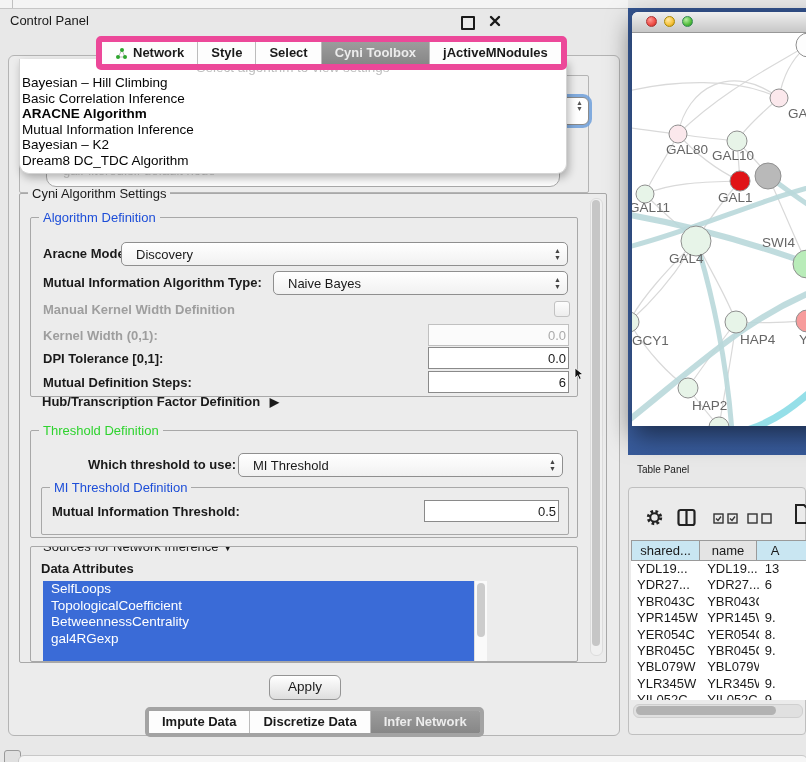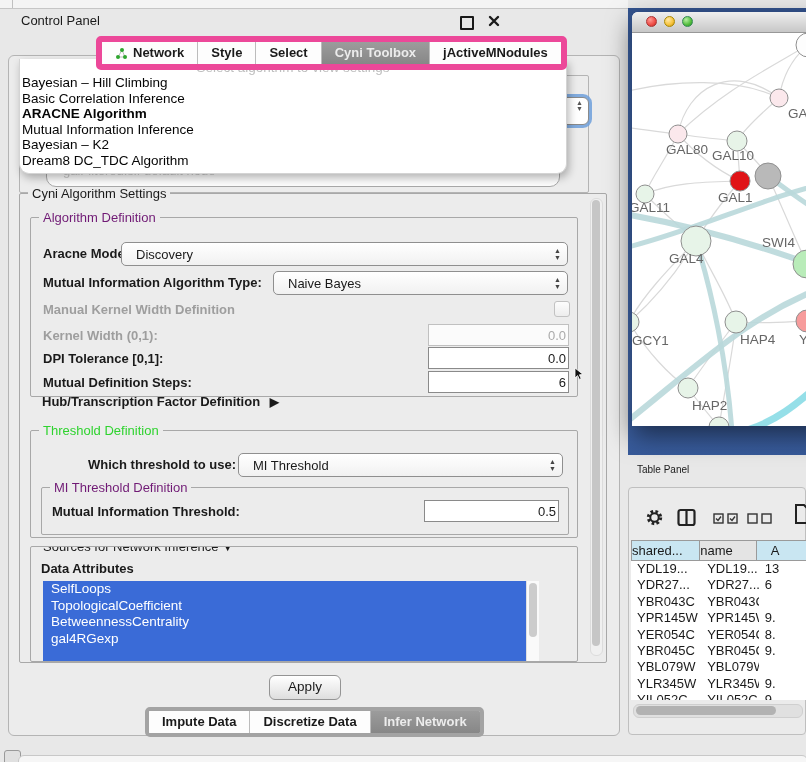--- a/index.html
+++ b/index.html
@@ -1,21 +1,21 @@
 <!DOCTYPE html>
 <html><head>
 <meta charset="utf-8">
 <style>
   html,body{margin:0;padding:0;}
   body{width:806px;height:762px;position:relative;overflow:hidden;background:#e8e8e8;
        font-family:"Liberation Sans",sans-serif;color:#1a1a1a;}
   
   .topstrip{position:absolute;left:0;top:0;width:628px;height:8px;background:#f4f4f4;border-bottom:1px solid #c6c6c6;}
   .notch{position:absolute;left:12px;top:0;width:1px;height:8px;background:#c0c0c0;}
-  .titlebar{position:absolute;left:11px;top:9px;width:501px;height:24px;}
+  .titlebar{position:absolute;left:0;top:9px;width:501px;height:24px;padding-left:12px;}
   .titlebar .t{position:absolute;left:10px;top:4px;font-size:13px;}
   .float-btn{position:absolute;right:38px;top:7px;width:10px;height:10px;border:2px solid #1a1a1a;border-radius:1px;background:transparent;}
   .close-btn{position:absolute;right:12px;top:6px;width:12px;height:12px;}
   .close-btn svg{display:block;}
   
   .panel{position:absolute;left:8px;top:55px;width:610px;height:679px;background:#ececec;
          border:1px solid #b4b4b4;border-radius:6px;}
   
   .tabbar{position:absolute;left:96px;top:36px;height:22px;display:flex;z-index:6;
           border:6px solid #ec4899;border-radius:5px;overflow:hidden;background:#f9a8d4;}
@@ -34,21 +34,21 @@
   .frag-group{position:absolute;left:10px;top:19px;width:568px;height:116px;border:1px solid #b4b4b4;z-index:0;border-radius:2px;}
   .frag-combo1{position:absolute;left:500px;top:41px;width:78px;height:26px;z-index:2;background:#fff;
                border:1px solid #8a8a8a;border-radius:6px;box-shadow:0 0 0 3px rgba(110,160,220,0.85);}
   .frag-combo1 .st{position:absolute;right:5px;top:2px;font-size:7px;line-height:6px;color:#555;}
   .frag-combo2{position:absolute;left:37px;top:93px;width:512px;height:36px;z-index:1;background:#fcfcfc;
                border:1px solid #a8a8a8;border-radius:10px;}
   .frag-combo2 .txt{position:absolute;left:16px;top:13px;font-size:13px;color:#c9c9c9;}
   
   .fs{position:absolute;border:1px solid #a8a8a8;border-radius:2px;}
   .fs>.fstitle{position:absolute;top:-8px;left:8px;background:#ececec;padding:0 4px;font-size:13px;white-space:nowrap;}
-  .blue{color:#701a75;} .green{color:#2fd32f;}
+  .blue{color:#1d4ed8;} .green{color:#2fd32f;}
   .settings{left:10px;top:137px;width:586px;height:468px;}
   .vscroll{position:absolute;right:3px;top:4px;width:11px;height:456px;background:#f0f0f0;border:1px solid #dcdcdc;border-radius:6px;}
   .vscroll .thumb{position:absolute;left:1px;top:1px;width:8px;height:446px;background:#c6c6c6;border-radius:5px;}
   .fs-algo{left:10px;top:23px;width:546px;height:178px;}
   .fs-thresh{left:10px;top:236px;width:546px;height:106px;}
   .fs-mi{left:10px;top:56px;width:526px;height:46px;}
   .fs-sources{left:10px;top:352px;width:546px;height:114px;overflow:hidden;}
   .lbl{position:absolute;font-size:13px;font-weight:bold;white-space:nowrap;}
   .lbl.dis{color:#9e9e9e;}
   
@@ -56,21 +56,21 @@
          border-radius:5px;font-size:13px;line-height:24px;padding-left:14px;box-sizing:border-box;}
   .combo .st{position:absolute;right:6px;top:4px;font-size:7px;line-height:7px;color:#444;text-align:center;}
   .field{position:absolute;height:22px;background:#fff;border:1px solid #8a8a8a;font-size:13px;line-height:22px;
          text-align:right;padding-right:2px;box-sizing:border-box;}
   .field.dis{border:1px solid #c0c0c0;background:#fbfbfb;color:#aaa;}
   .checkbox{position:absolute;width:14px;height:14px;border:1px solid #c2c2c2;border-radius:3px;background:linear-gradient(#fdfdfd,#ededed);}
   .hub-row{position:absolute;left:22px;top:200px;font-size:13px;font-weight:bold;}
   .hub-row .tri{font-size:12px;margin-left:6px;}
   
   .da-label{position:absolute;left:10px;top:14px;font-size:13px;font-weight:bold;}
-  .attr-wrap{position:absolute;left:12px;top:34px;width:496px;height:80px;background:#fff;overflow:hidden;}
+  .attr-wrap{position:absolute;left:12px;top:34px;width:444px;height:80px;background:#fff;overflow:hidden;}
   .attr-list{position:absolute;left:0;top:0;width:504px;height:80px;background:#3a6bd7;}
   .attr-item{font-size:13.5px;line-height:16.5px;color:#fff;padding-left:8px;white-space:nowrap;}
   .attr-scroll{position:absolute;right:0;top:0;width:12px;height:80px;background:#fafafa;border-left:1px solid #e0e0e0;}
   .attr-scroll .thumb{position:absolute;left:2px;top:2px;width:8px;height:54px;background:#cccccc;border-radius:4px;}
   
   .apply-btn{position:absolute;left:260px;top:619px;width:70px;height:23px;border:1px solid #949494;border-radius:6px;
              background:linear-gradient(#ffffff,#dedede);font-size:13.5px;text-align:center;line-height:22px;}
   .btabbar{position:absolute;left:145px;top:707px;height:22px;display:flex;z-index:3;
            border:4px solid #a3a3a3;border-radius:5px;overflow:hidden;background:#fdfdfd;}
   
@@ -86,21 +86,21 @@
   .light.y{left:32px;background:radial-gradient(circle at 35% 30%,#ffe9a8,#f6c23a 60%,#c08a12);border:1px solid #a80;box-sizing:border-box;}
   .light.g{left:50px;background:radial-gradient(circle at 35% 30%,#b7f0a2,#51bc3c 60%,#2e8822);border:1px solid #385;box-sizing:border-box;}
   .netsvg{position:absolute;left:0;top:20px;}
   
   .tp-title{position:absolute;left:637px;top:464px;font-size:10px;}
   .tp-panel{position:absolute;left:628px;top:487px;width:178px;height:248px;background:#ebebeb;
             border:1px solid #bfbfbf;border-radius:4px;box-sizing:border-box;}
   .tp-toolbar{position:absolute;left:0;top:10px;width:100%;height:36px;}
   .tbl{position:absolute;left:2px;top:52px;width:176px;height:160px;overflow:hidden;background:#fff;}
   .thead{display:flex;height:21px;}
-  .th{box-sizing:border-box;border:1px solid #9a9a9a;border-left:none;font-size:13px;line-height:19px;background:#e4e4e4;}
+  .th{box-sizing:border-box;border:1px solid #9a9a9a;border-left:none;font-size:13px;line-height:19px;text-align:center;background:#e4e4e4;}
   .th:first-child{border-left:1px solid #9a9a9a;}
   .th.hl{background:#c9e6f2;}
   .trow{display:flex;height:16.4px;}
   .td{box-sizing:border-box;font-size:13px;line-height:16px;padding-left:6px;white-space:nowrap;overflow:hidden;}
   .c1{width:88px;} .c2{width:72px;} .c3{width:60px;}
   .hscroll{position:absolute;left:4px;top:216px;width:168px;height:12px;background:#e0e0e0;border:1px solid #cfcfcf;border-radius:6px;}
   .hscroll .thumb{position:absolute;left:2px;top:1px;width:140px;height:9px;background:#b2b2b2;border-radius:5px;}
   
   .bstrip{position:absolute;left:18px;top:755px;width:788px;height:10px;background:#f6f6f6;
           border:1px solid #c8c8c8;border-radius:6px 6px 0 0;}

